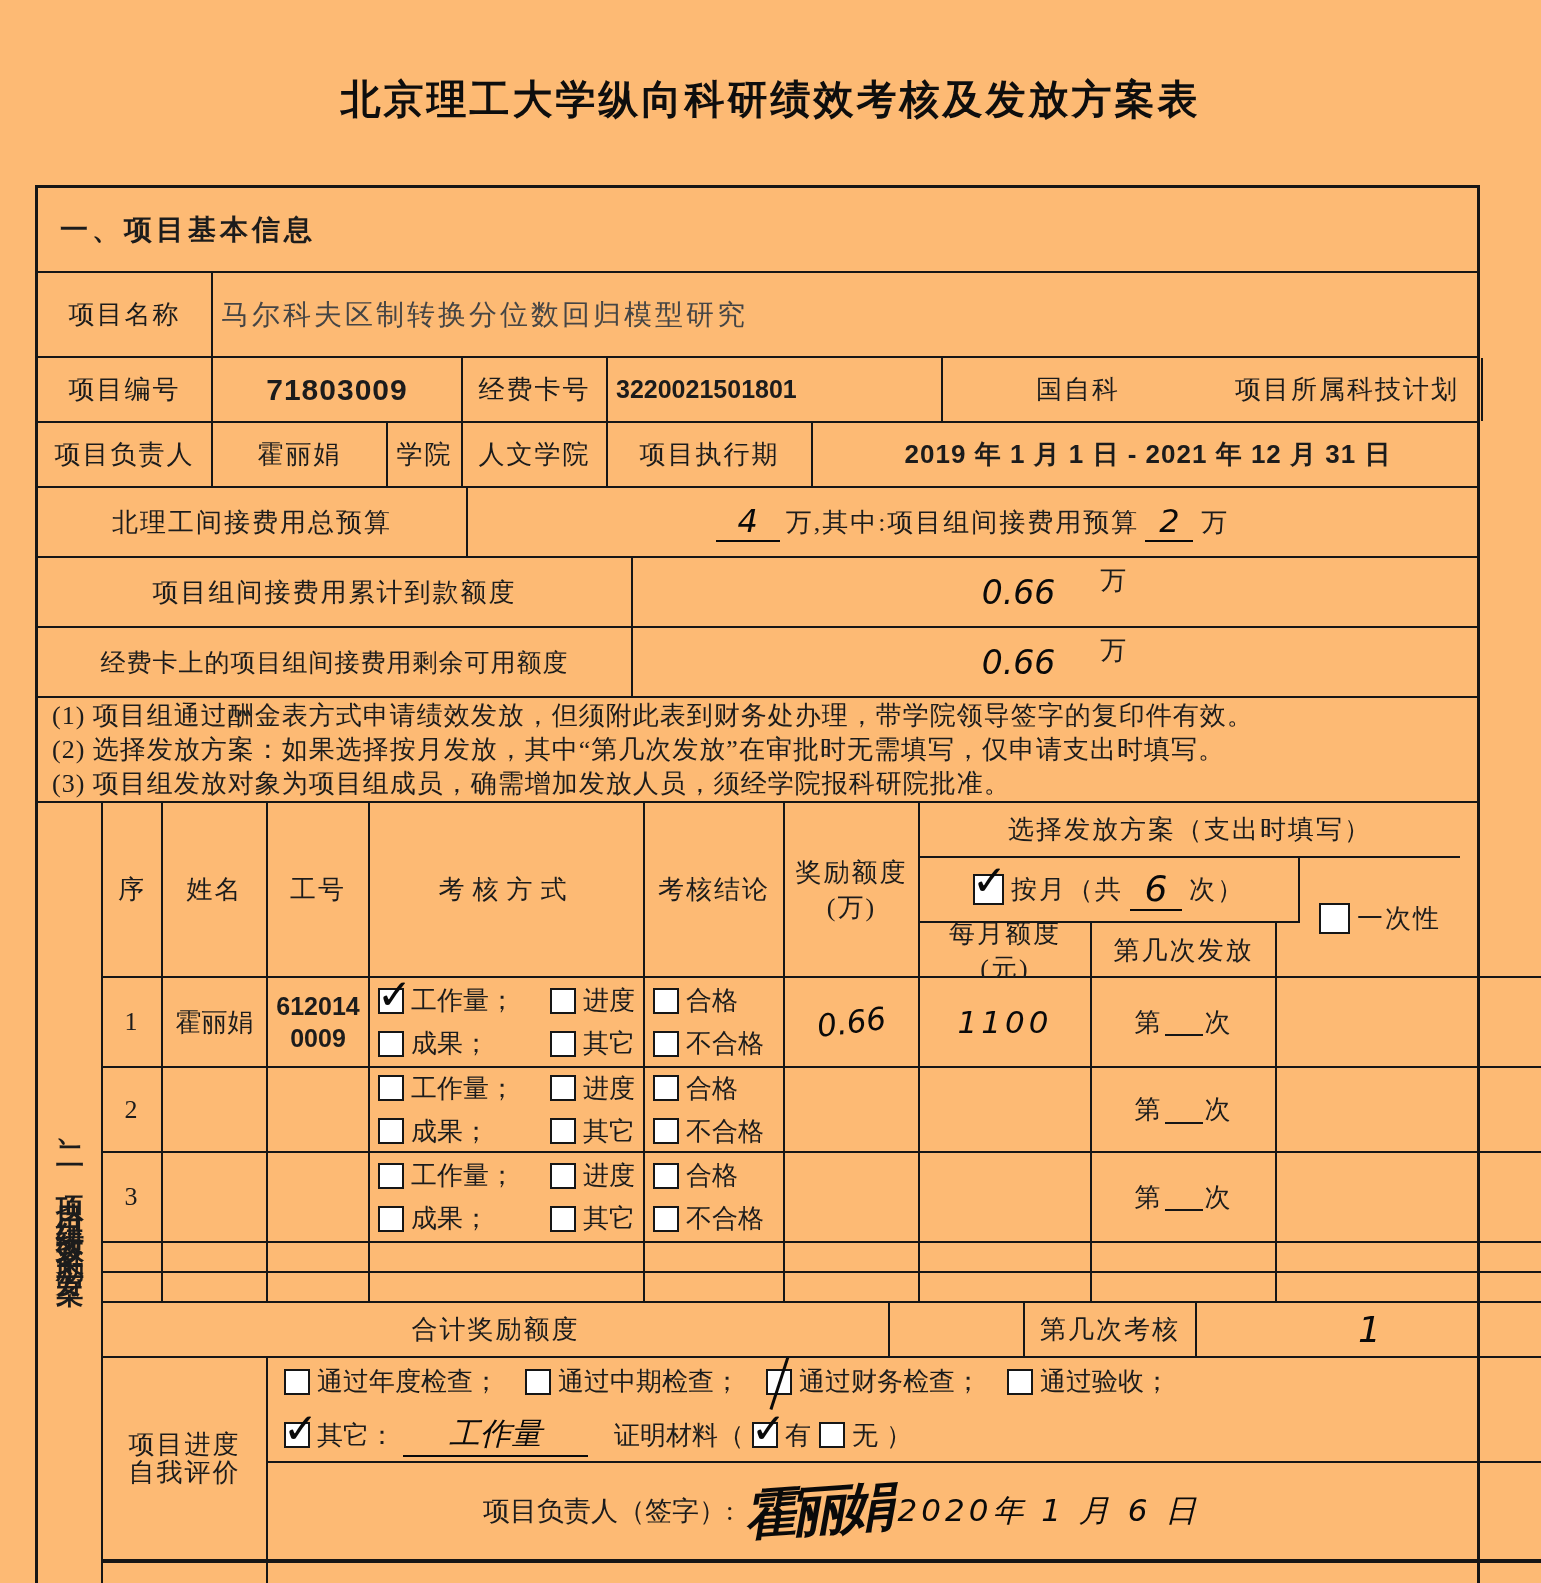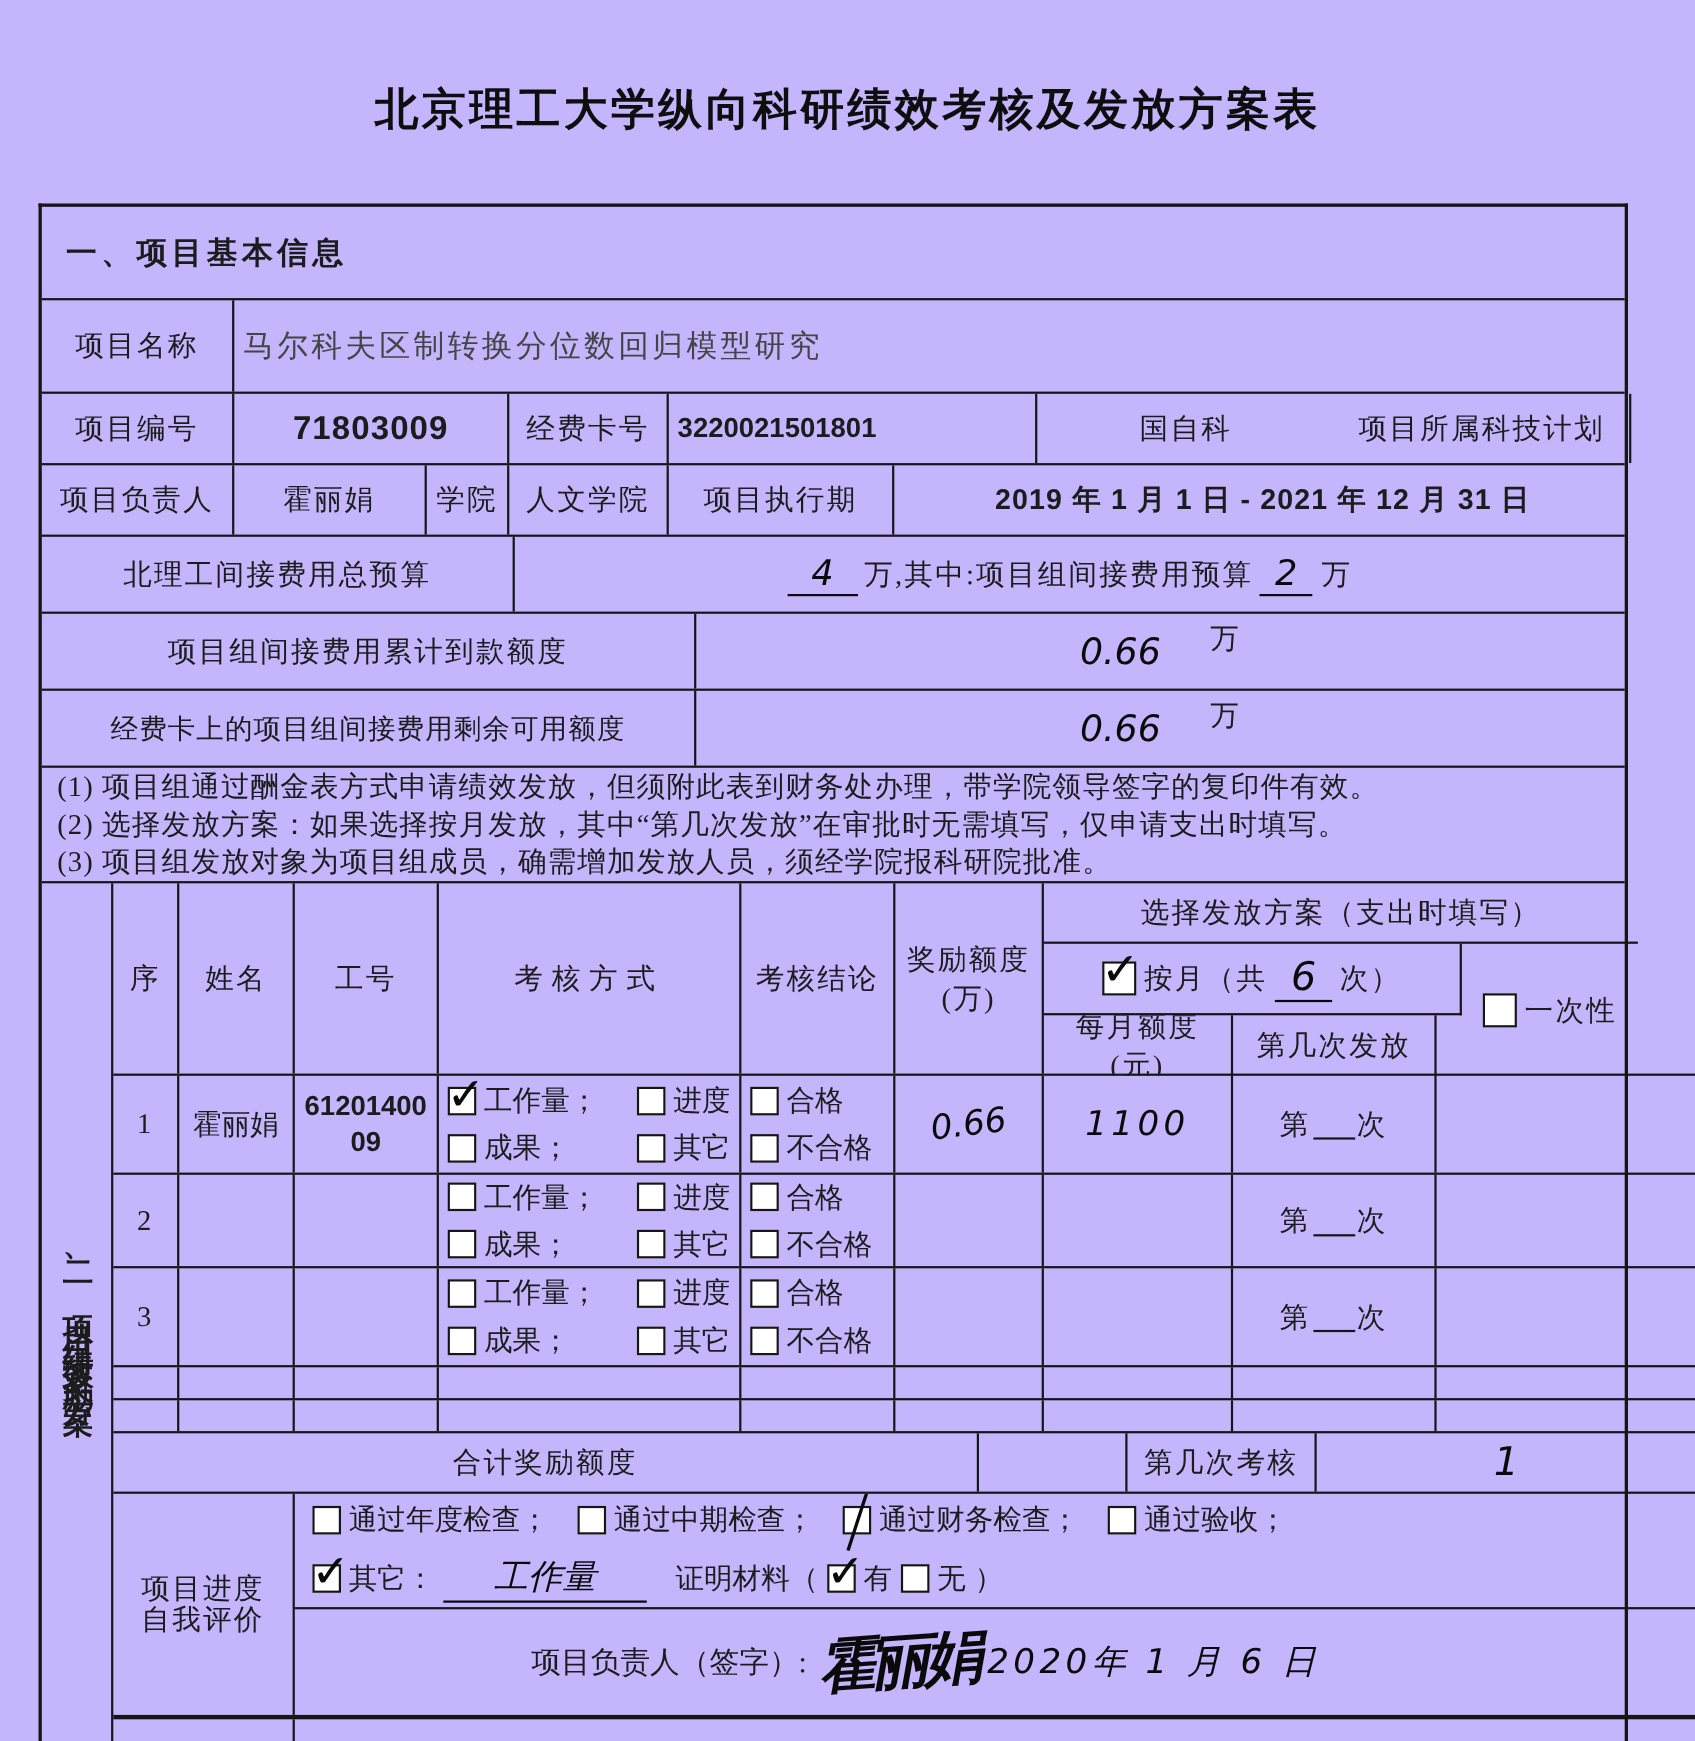--- a/index.html
+++ b/index.html
@@ -1,38 +1,38 @@
 <!DOCTYPE html>
 <html><head>
 <meta charset="utf-8">
 <style>
   :root { --ink:#161616; --hwink:#0a0a0a; }
   * { box-sizing:border-box; margin:0; padding:0; }
   html,body { background:#ffffff; }
-  .page { position:relative; width:1541px; height:1583px; background:#c4b5fd;
+  .page { position:relative; width:1541px; height:1583px; background:#fdba74;
           font-family:"Liberation Serif", serif; color:#1c1c1c; overflow:hidden; }
   .title { position:absolute; top:72px; left:0; width:100%; text-align:center;
            font-family:"Liberation Sans", sans-serif; font-weight:bold;
            font-size:40px; letter-spacing:3px; color:#0e0e0e; }
   .form { position:absolute; left:35px; top:185px; width:1445px; height:1398px;
           border:3px solid var(--ink); border-bottom:none;
           display:flex; flex-direction:column; }
   .r { display:flex; border-bottom:2.4px solid var(--ink); flex:none; }
   .nbb { border-bottom:none; }
   .bbthick { border-bottom:4px solid var(--ink); }
   .c { display:flex; align-items:center; border-right:2.4px solid var(--ink);
        overflow:hidden; flex:none; padding:2px 8px; }
   .nbr { border-right:none; }
   .bb { border-bottom:2.4px solid var(--ink); }
   .center { justify-content:center; text-align:center; }
   .col { display:flex; flex-direction:column; flex:none; }
   .row { display:flex; flex:none; }
   .flex1 { flex:1 1 auto; }
   
-  .w60{width:60px}.w65{width:65px}.w75{width:75px}.w105{width:105px}.w125{width:131px}
+  .w60{width:60px}.w65{width:65px}.w75{width:75px}.w105{width:105px}.w125{width:102px}
   .w135{width:135px}.w140{width:140px}.w145{width:145px}.w160{width:160px}.w165{width:165px}
   .w175{width:175px}.w185{width:185px}.w195{width:172px}.w205{width:205px}.w250{width:250px}
   .w270{width:270px}.w275{width:275px}.w335{width:335px}.w345{width:345px}.w380{width:380px}
   .w430{width:430px}.w540{width:540px}.w595{width:595px}.w670{width:670px}.w705{width:787px}
   
   .h23{height:23px}.h30{height:30px}.h55{height:55px}.h65{height:65px}.h70{height:70px}
   .h85{height:85px}.h90{height:90px}.h100{height:100px}.h105{height:105px}.h120{height:120px}
   .h175{height:175px}.h205{height:205px}
   .lbl { font-size:26px; letter-spacing:2px; }
   .lbl-sm { font-size:25px; letter-spacing:1px; }

